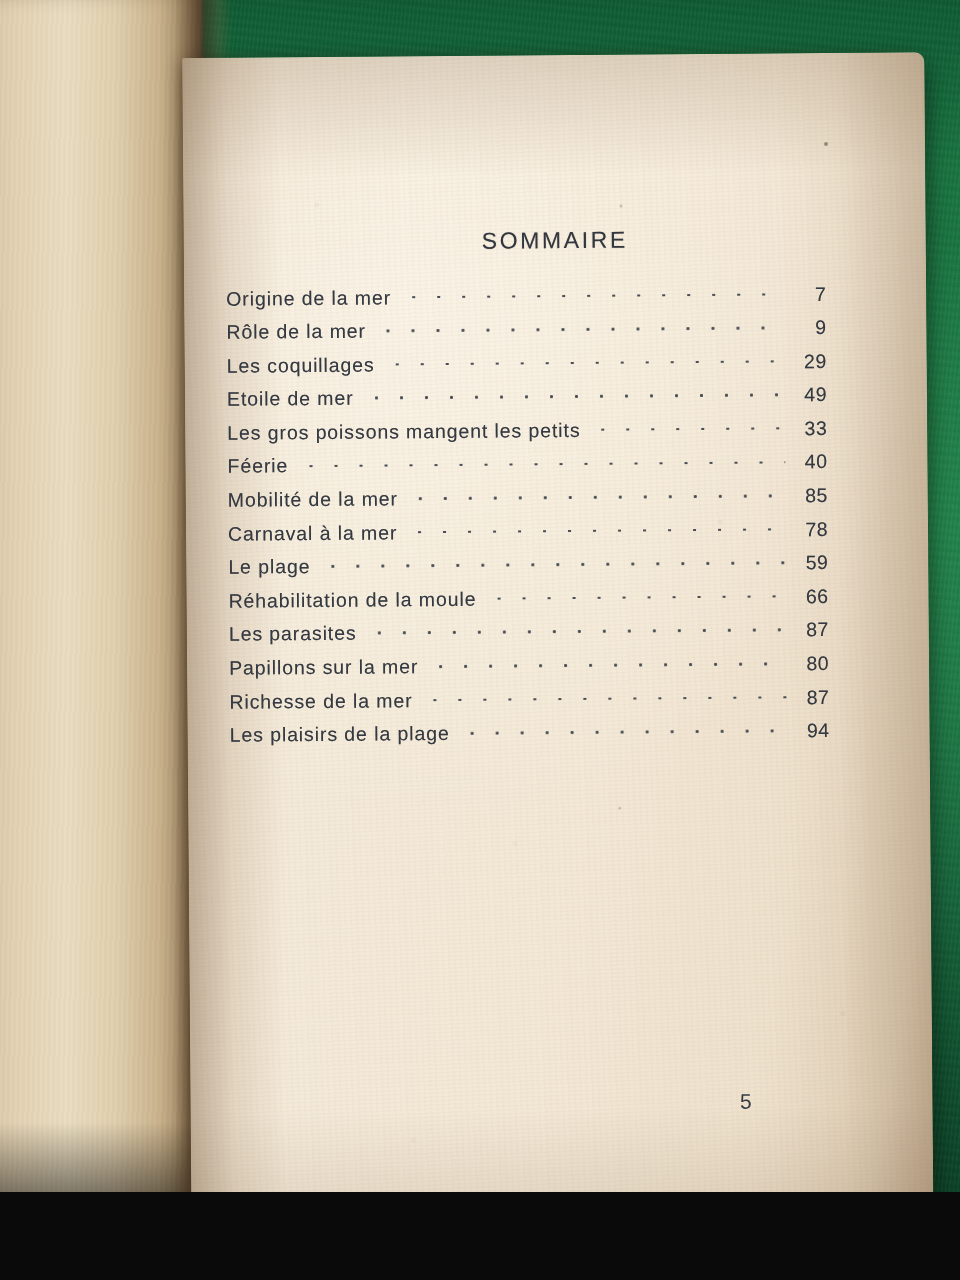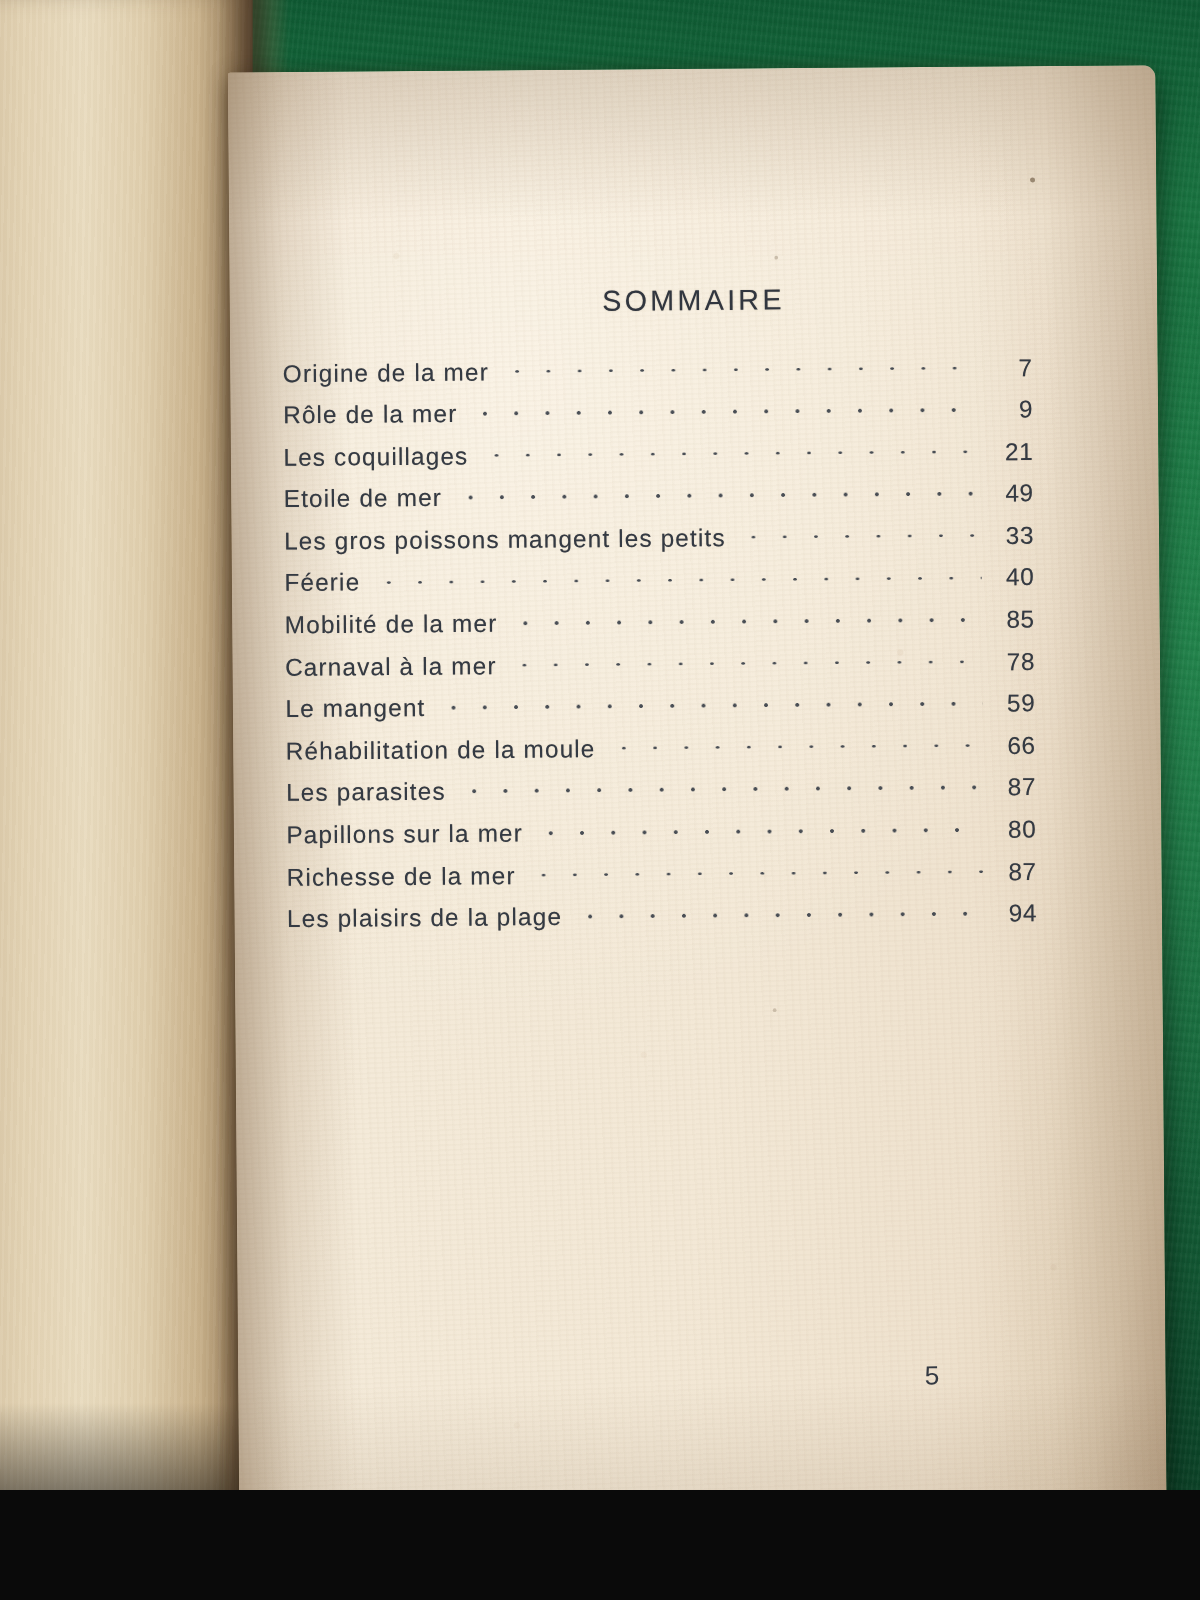--- a/index.html
+++ b/index.html
@@ -277,21 +277,21 @@
             <span class="toc-page">7</span>
           </li>
           <li class="toc-row">
             <span class="toc-label">Rôle de la mer</span>
             <span class="toc-leader"></span>
             <span class="toc-page">9</span>
           </li>
           <li class="toc-row">
             <span class="toc-label">Les coquillages</span>
             <span class="toc-leader"></span>
-            <span class="toc-page">21</span>
+            <span class="toc-page">29</span>
           </li>
           <li class="toc-row">
             <span class="toc-label">Etoile de mer</span>
             <span class="toc-leader"></span>
             <span class="toc-page">49</span>
           </li>
           <li class="toc-row">
             <span class="toc-label">Les gros poissons mangent les petits</span>
             <span class="toc-leader"></span>
             <span class="toc-page">33</span>
@@ -305,21 +305,21 @@
             <span class="toc-label">Mobilité de la mer</span>
             <span class="toc-leader"></span>
             <span class="toc-page">85</span>
           </li>
           <li class="toc-row">
             <span class="toc-label">Carnaval à la mer</span>
             <span class="toc-leader"></span>
             <span class="toc-page">78</span>
           </li>
           <li class="toc-row">
-            <span class="toc-label">Le mangent</span>
+            <span class="toc-label">Le plage</span>
             <span class="toc-leader"></span>
             <span class="toc-page">59</span>
           </li>
           <li class="toc-row">
             <span class="toc-label">Réhabilitation de la moule</span>
             <span class="toc-leader"></span>
             <span class="toc-page">66</span>
           </li>
           <li class="toc-row">
             <span class="toc-label">Les parasites</span>

